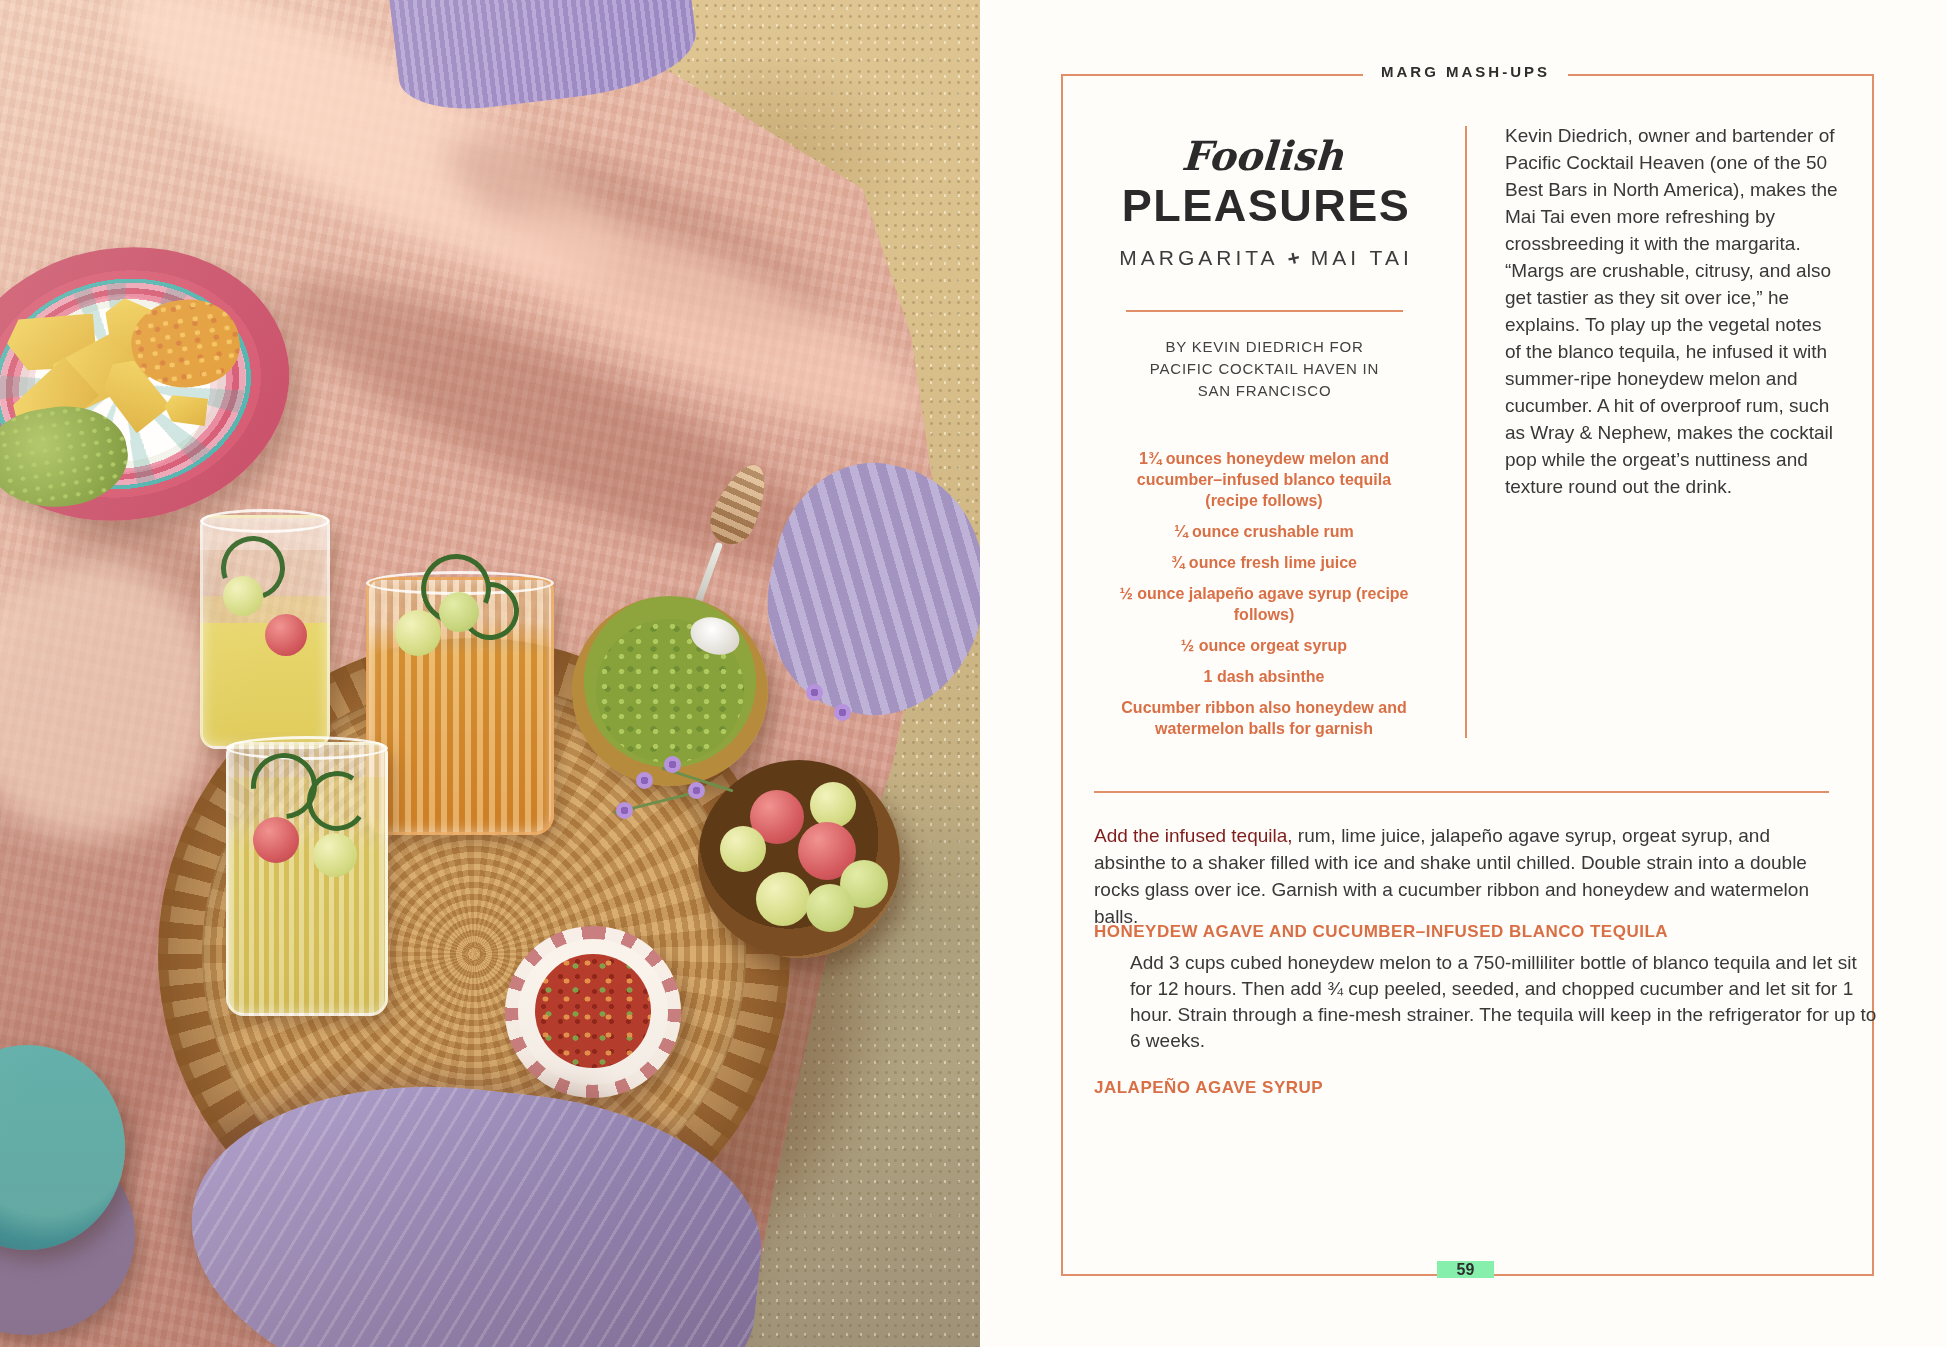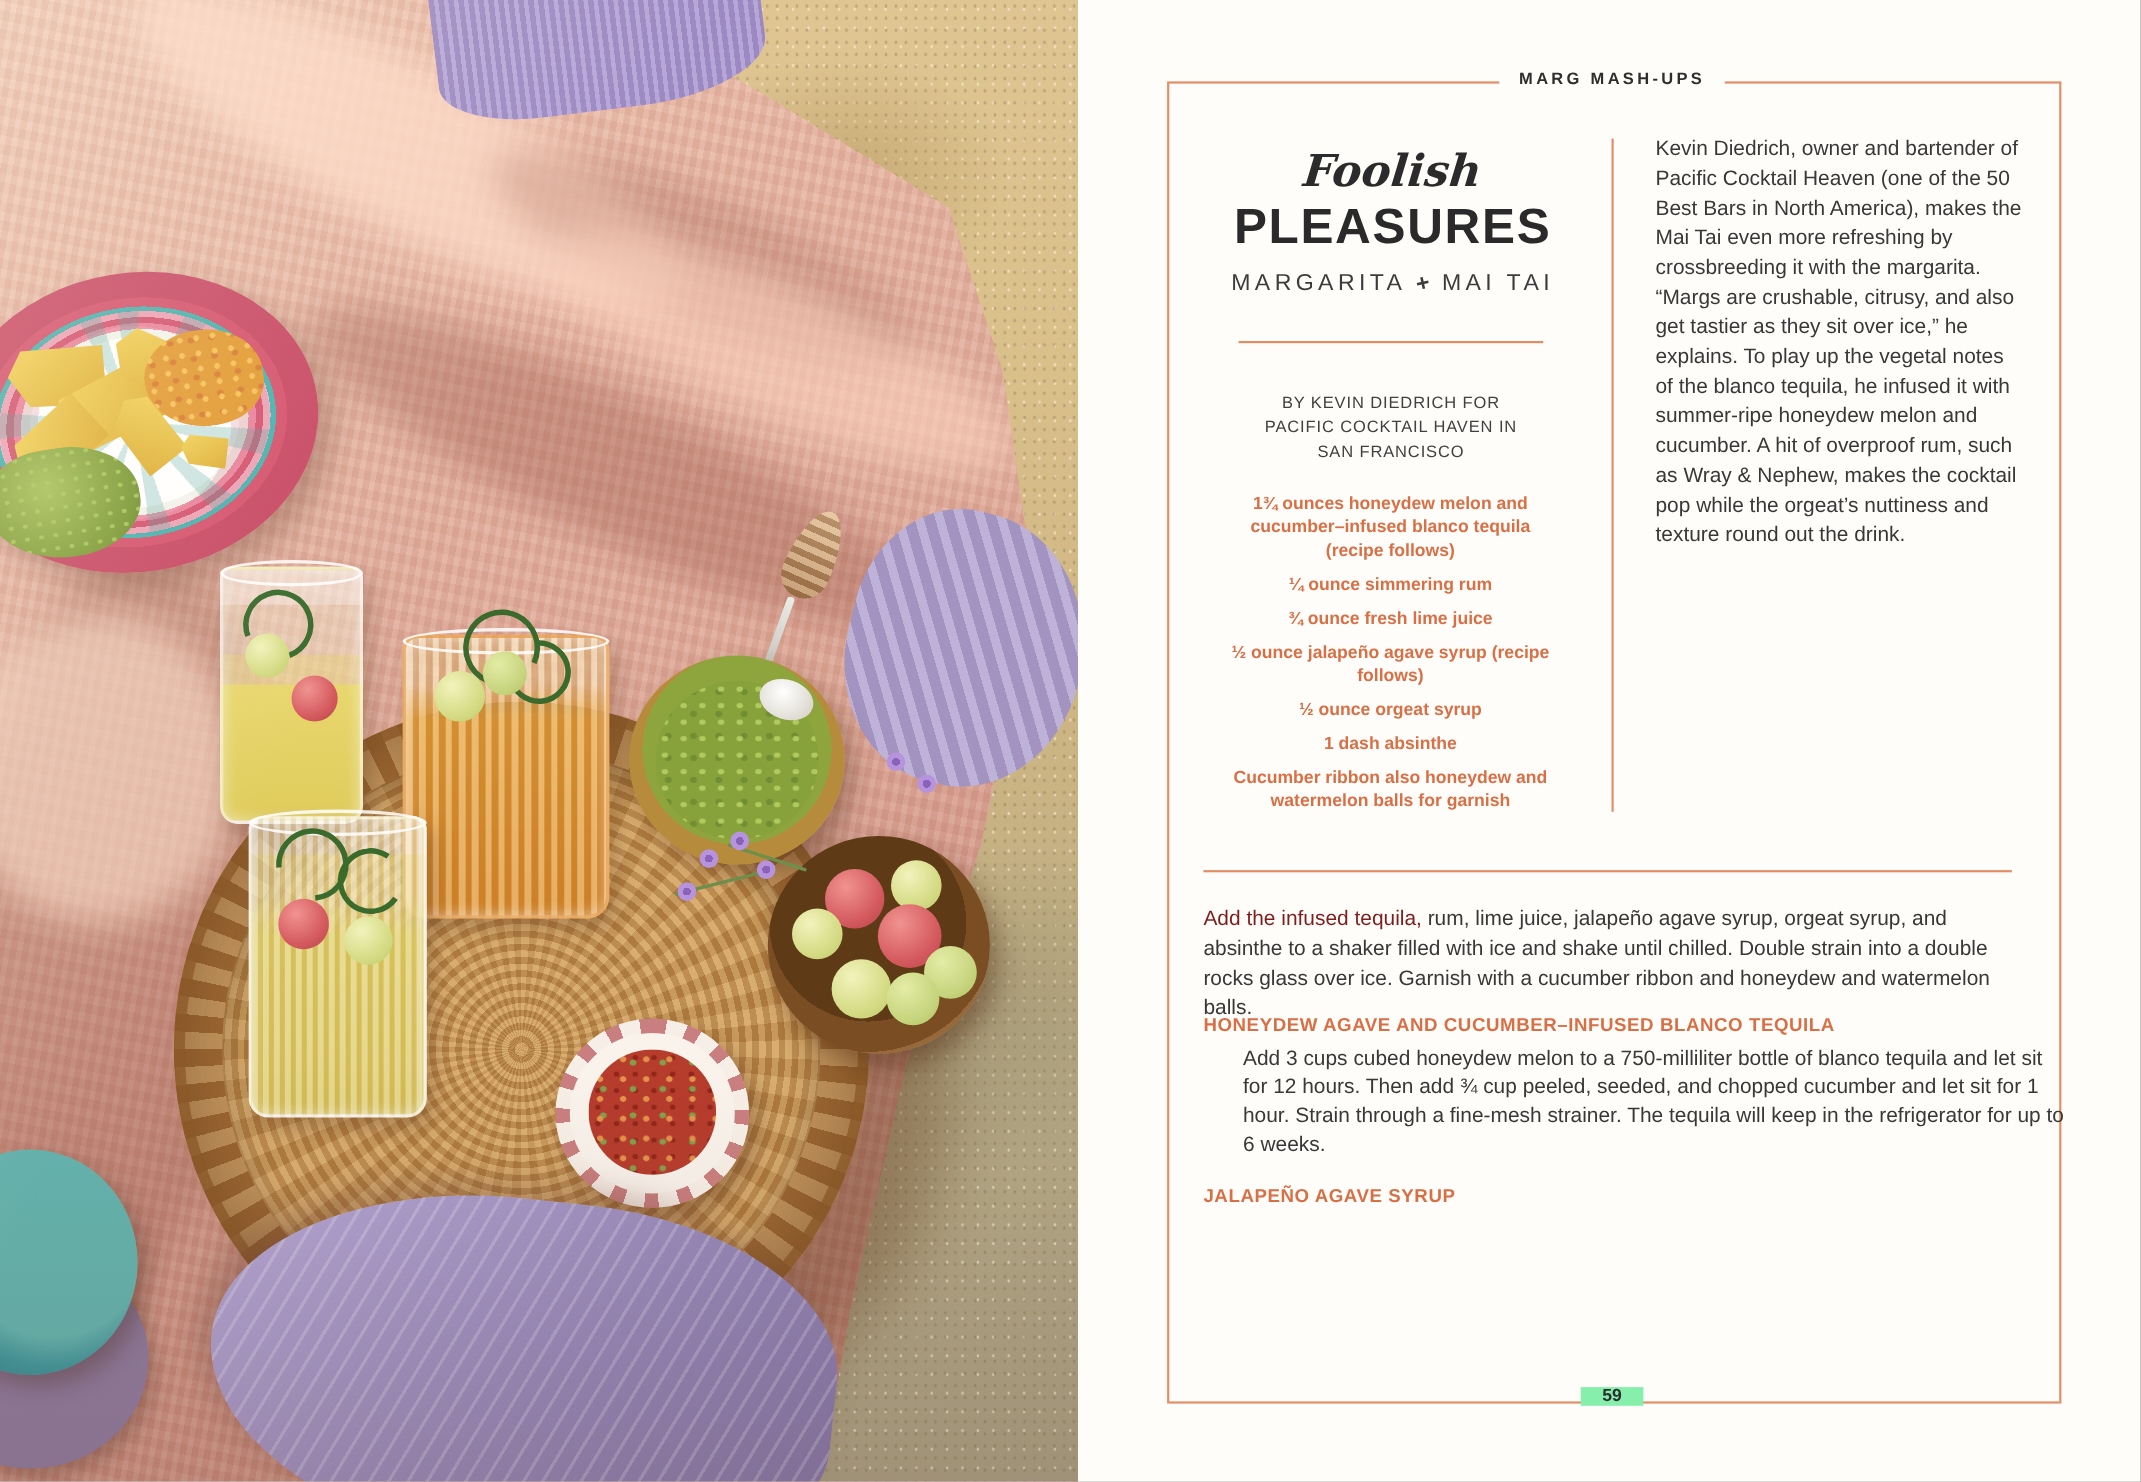--- a/index.html
+++ b/index.html
@@ -152,21 +152,21 @@
   .header-label span{background:#fffdfa;padding:0 18px;font-size:15px;font-weight:bold;
     letter-spacing:3px;color:#2e2e2e;}
   .title-script{left:96px;top:132px;width:380px;text-align:center;
     font-family:"DejaVu Serif",serif;font-style:italic;font-weight:bold;font-size:40px;color:#2b2b2b;
     transform:skewX(-6deg);}
   .title-main{left:96px;top:180px;width:380px;text-align:center;font-size:45px;font-weight:800;
     letter-spacing:1.5px;color:#2a2a2a;}
   .title-sub{left:96px;top:246px;width:380px;text-align:center;font-size:21px;letter-spacing:4px;color:#3c3c3c;}
   .title-sub .plus{display:inline-block;font-style:italic;transform:rotate(-12deg);margin:0 8px;font-weight:bold;}
   .title-divider{left:146px;top:310px;width:277px;height:2px;background:#e08f68;}
-  .byline{left:146px;top:356px;width:277px;text-align:center;font-size:15px;line-height:22px;
+  .byline{left:146px;top:336px;width:277px;text-align:center;font-size:15px;line-height:22px;
     letter-spacing:.8px;color:#414141;white-space:pre-line;}
   .ingredients{left:139px;top:448px;width:290px;text-align:center;color:#d96f45;font-weight:bold;
     font-size:16px;line-height:21px;}
   .ingredients p{margin:0 0 10px 0;}
   .v-divider{left:485px;top:126px;width:2px;height:612px;background:#e08f68;}
   .intro{left:525px;top:122px;width:334px;font-size:19px;line-height:27px;color:#383838;}
   .h-divider2{left:114px;top:791px;width:735px;height:2px;background:#e08f68;}
   .method{left:114px;top:822px;width:748px;font-size:19px;line-height:27px;color:#383838;}
   .lead-in{color:#7f1d1d;}
   .sub-heading{position:absolute;font-size:17px;font-weight:bold;letter-spacing:.5px;color:#d96f45;}
@@ -285,21 +285,21 @@
     <div class="abs title-sub"><span>MARGARITA</span><span class="plus">+</span><span>MAI TAI</span></div>
 
     <div class="abs title-divider"></div>
 
     <div class="abs byline">BY KEVIN DIEDRICH FOR
 PACIFIC COCKTAIL HAVEN IN
 SAN FRANCISCO</div>
 
     <div class="abs ingredients">
       <p>1¾ ounces honeydew melon and cucumber–infused blanco tequila (recipe follows)</p>
-      <p>¼ ounce simmering rum</p>
+      <p>¼ ounce crushable rum</p>
       <p>¾ ounce fresh lime juice</p>
       <p>½ ounce jalapeño agave syrup (recipe follows)</p>
       <p>½ ounce orgeat syrup</p>
       <p>1 dash absinthe</p>
       <p>Cucumber ribbon also honeydew and watermelon balls for garnish</p>
     </div>
 
     <div class="abs v-divider"></div>
 
     <div class="abs intro">Kevin Diedrich, owner and bartender of Pacific Cocktail Heaven (one of the 50 Best Bars in North America), makes the Mai Tai even more refreshing by crossbreeding it with the margarita. “Margs are crushable, citrusy, and also get tastier as they sit over ice,” he explains. To play up the vegetal notes of the blanco tequila, he infused it with summer-ripe honeydew melon and cucumber. A hit of overproof rum, such as Wray &amp; Nephew, makes the cocktail pop while the orgeat’s nuttiness and texture round out the drink.</div>

